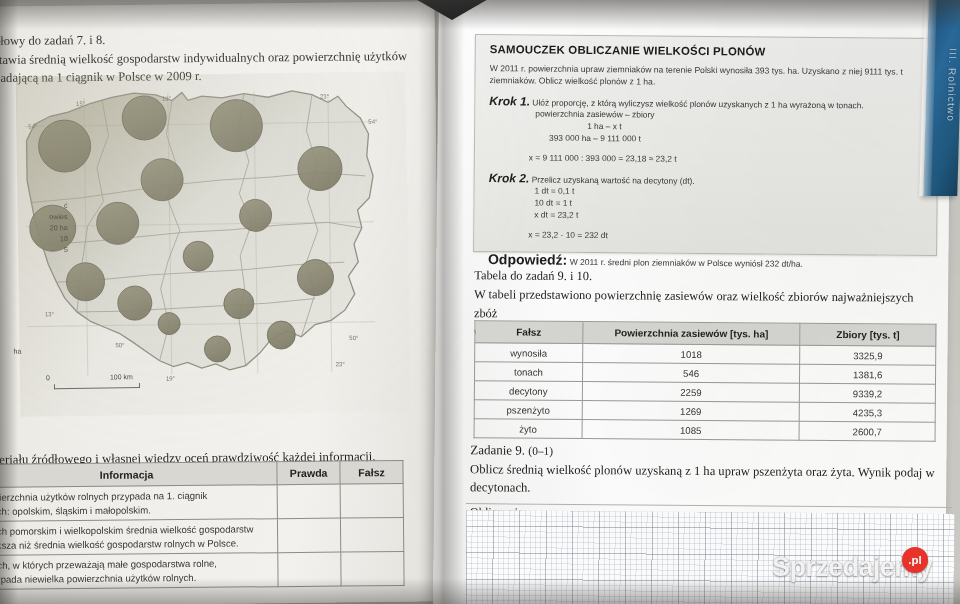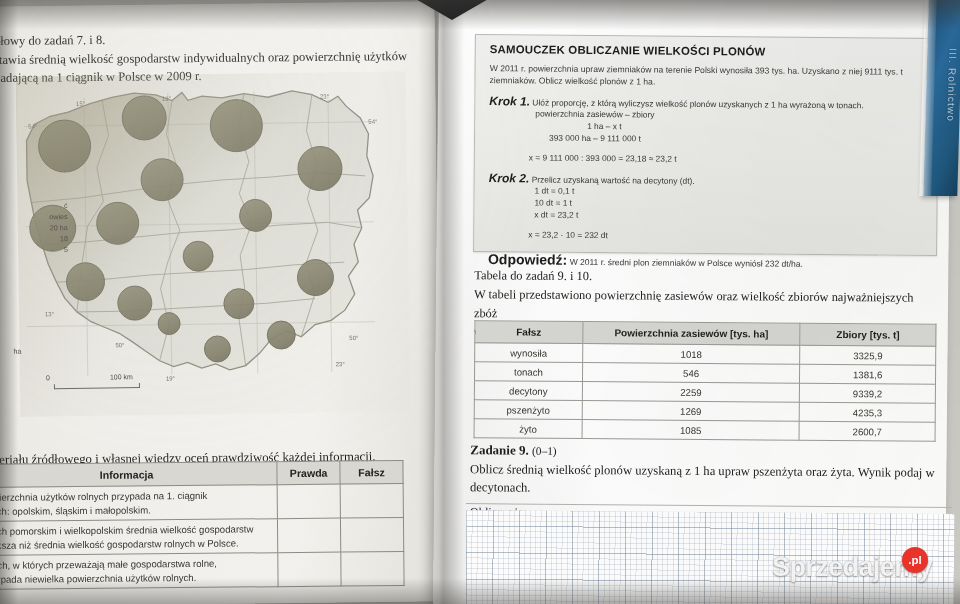--- a/index.html
+++ b/index.html
@@ -178,21 +178,21 @@
   }
   .r-table col.z1{width:108px;}
   .r-table col.z2{width:218px;}
   .r-table col.z3{width:136px;}
 
   .zad9{
     position:absolute;left:470px;top:444px;width:468px;
     transform:rotate(0.45deg);color:#201e1c;
   }
   .zad9 .ttl{font-size:13px;}
-  .zad9 .ttl b{font-weight:bold;}
+  .zad9 .ttl b{font-weight:normal;}
   .zad9 .ttl .pts{font-size:11.4px;}
   .zad9 .body{font-size:12.6px;line-height:18px;margin-top:2px;}
   .zad9 .obl{font-size:12.4px;margin-top:9px;}
 
   
   .graph{
     position:absolute;left:466px;top:512px;width:488px;height:96px;
     transform:rotate(0.45deg);
     background:
       repeating-linear-gradient(0deg,rgba(120,135,150,.42) 0 1px,transparent 1px 26.5px),

